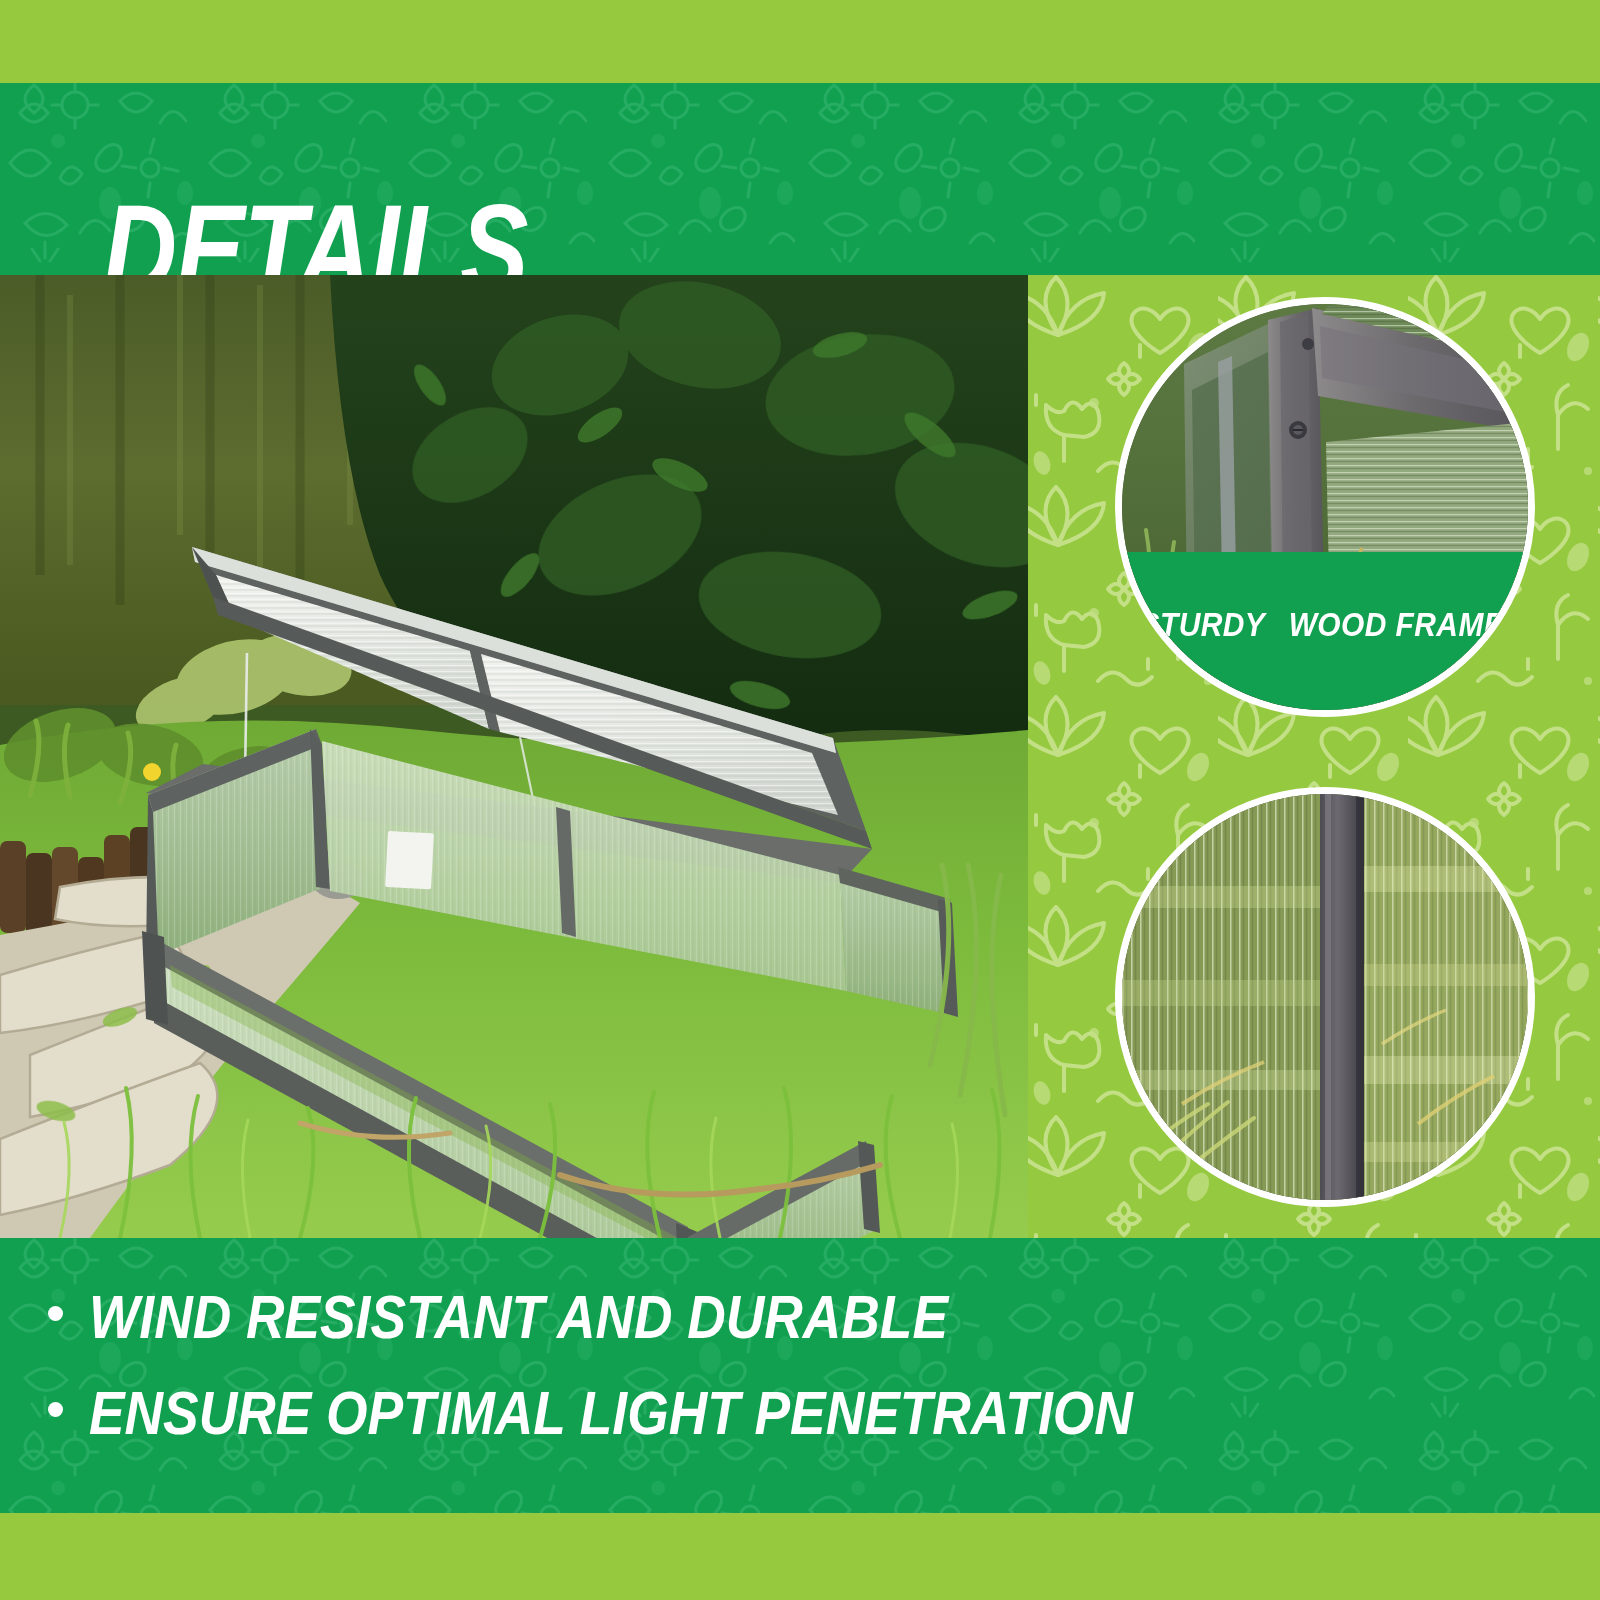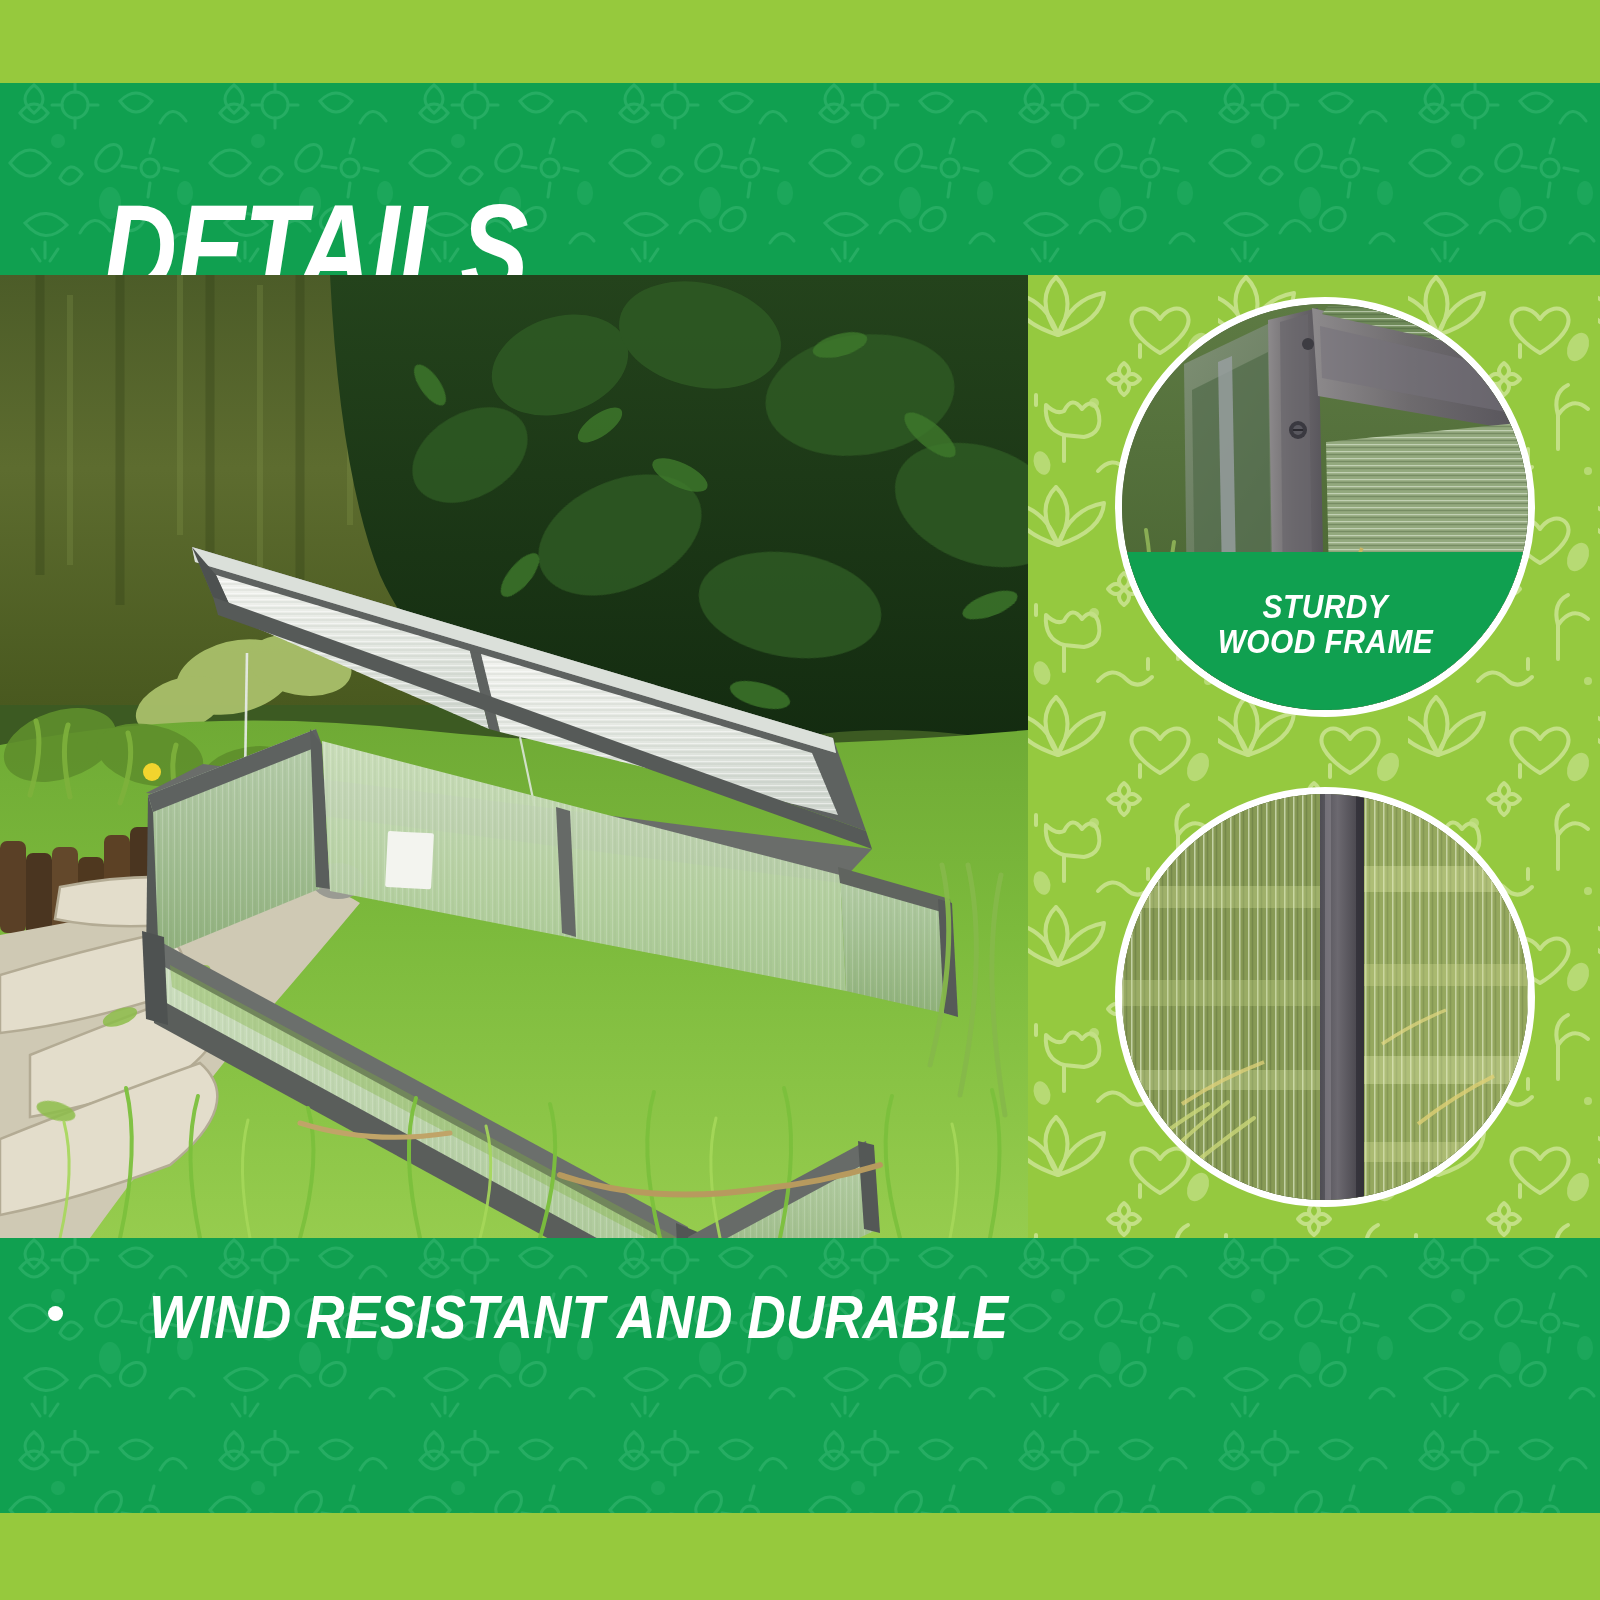--- a/index.html
+++ b/index.html
@@ -45,36 +45,36 @@
 
   .callout { position:absolute; border-radius:50%; overflow:hidden;
              border:7px solid #ffffff; background:#4b5a3a; }
   #callout-1 { left:87px; top:22px;  width:420px; height:420px; }
   #callout-2 { left:87px; top:512px; width:420px; height:420px; }
 
   .callout-photo { position:absolute; inset:0; }
   .callout-label {
     position:absolute; left:0; right:0; bottom:0; height:39%;
     background:#10a050; color:#fff;
-    display:flex; flex-direction:column; align-items:center; justify-content:center;
+    display:flex; flex-direction:row; align-items:center; justify-content:center;
     text-align:center; line-height:1.02; padding-bottom:14px;
   }
   .callout-label span {
     display:block; font-size:34px; font-weight:700; font-style:italic;
     letter-spacing:0.5px;
     transform:scaleX(0.88);
   }
 
   
   #footer-banner {
     position:absolute; left:0; top:1238px; width:1600px; height:275px;
     background:#10a050; overflow:hidden;
   }
   #bullet-list { position:absolute; left:48px; top:30px; width:1100px; }
-  .bullet-row { display:flex; align-items:center; height:96px;justify-content:space-between; }
+  .bullet-row { display:flex; align-items:center; height:96px; }
   .bullet-dot {
     width:15px; height:15px; border-radius:50%; background:#fff;
     flex:0 0 15px; margin-right:26px; margin-bottom:6px;
   }
   .bullet-text {
     color:#fff; font-size:62px; font-weight:700; font-style:italic;
     white-space:nowrap; transform:scaleX(0.86); transform-origin:left center;
     letter-spacing:0px;
   }
 
@@ -510,16 +510,20 @@
 
 <div id="footer-banner">
   <svg class="pattern" width="1600" height="275" viewBox="0 0 1600 275">
     <rect width="1600" height="275" fill="url(#floralDark)"></rect>
   </svg>
   <div id="bullet-list">
     <div class="bullet-row">
       <div class="bullet-dot"></div>
       <div class="bullet-text">WIND RESISTANT AND DURABLE</div>
     </div>
+    <div class="bullet-row">
+      <div class="bullet-dot"></div>
+      <div class="bullet-text">ENSURE OPTIMAL LIGHT PENETRATION</div>
+    </div>
   </div>
 </div>
 
 <div id="bottom-strip"></div>
 
 </body></html>

